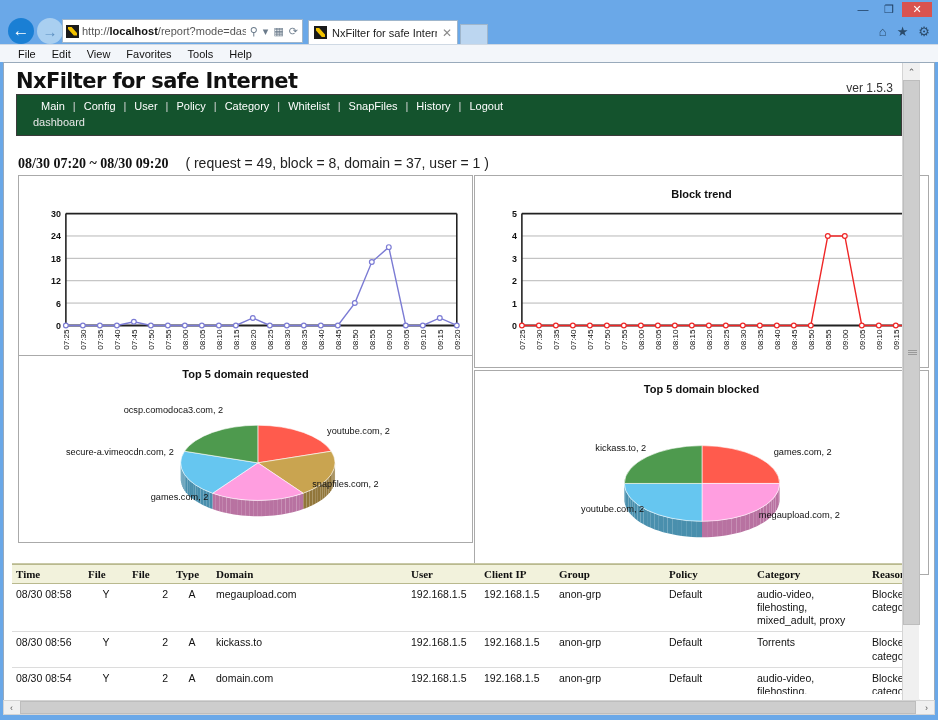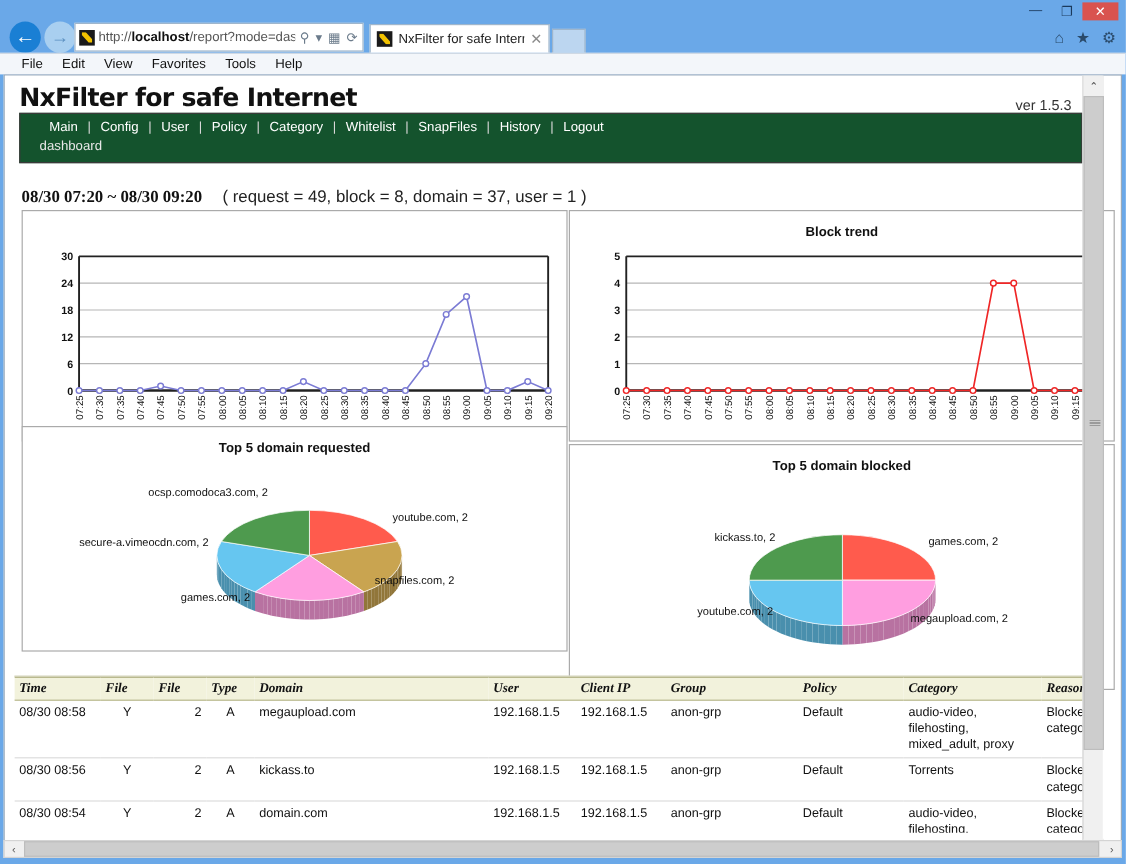--- a/index.html
+++ b/index.html
@@ -95,21 +95,21 @@
   #watermark { position:absolute; left:55px; top:300px; font-size:22px; font-weight:800;
                font-style:italic; color:#dfe9f2; letter-spacing:-1px; pointer-events:none;
                font-family:"DejaVu Sans", sans-serif; }
 
   
   #tablewrap { position:absolute; left:8px; top:500px; width:899px; height:131px; overflow:hidden;
                background:#fff; border-top:1px solid #c9c9a8; }
   table.logtable { border-collapse:collapse; width:897px; table-layout:fixed; }
   table.logtable th { background:#f2f2dc; border-top:1px solid #b9b98e; border-bottom:1px solid #b9b98e;
                       font-family:"Liberation Serif", serif; font-size:11px; font-weight:700;
-                      color:#111; text-align:left; padding:3px 4px;font-style:italic; }
+                      color:#111; text-align:left; padding:3px 4px; }
   table.logtable td { border-bottom:1px solid #dcdcdc; font-size:10.5px; color:#111;
                       padding:4px; vertical-align:top; line-height:1.25; }
   .c-time{width:72px}.c-block{width:44px;text-align:center}.c-count{width:44px;text-align:right}
   .c-type{width:40px;text-align:center}.c-domain{width:195px}.c-user{width:73px}
   .c-ip{width:75px}.c-group{width:110px}.c-policy{width:88px}.c-cat{width:115px}.c-reason{width:60px}
   th.c-count{text-align:left} th.c-block{text-align:left} th.c-type{text-align:left}
 
   
   #hscroll { position:absolute; left:3px; bottom:5px; width:932px; height:15px; background:#f0f0f0; border:1px solid #d4d4d4; }
   .hsarrow { position:absolute; top:0; width:15px; height:13px; display:flex; align-items:center;

